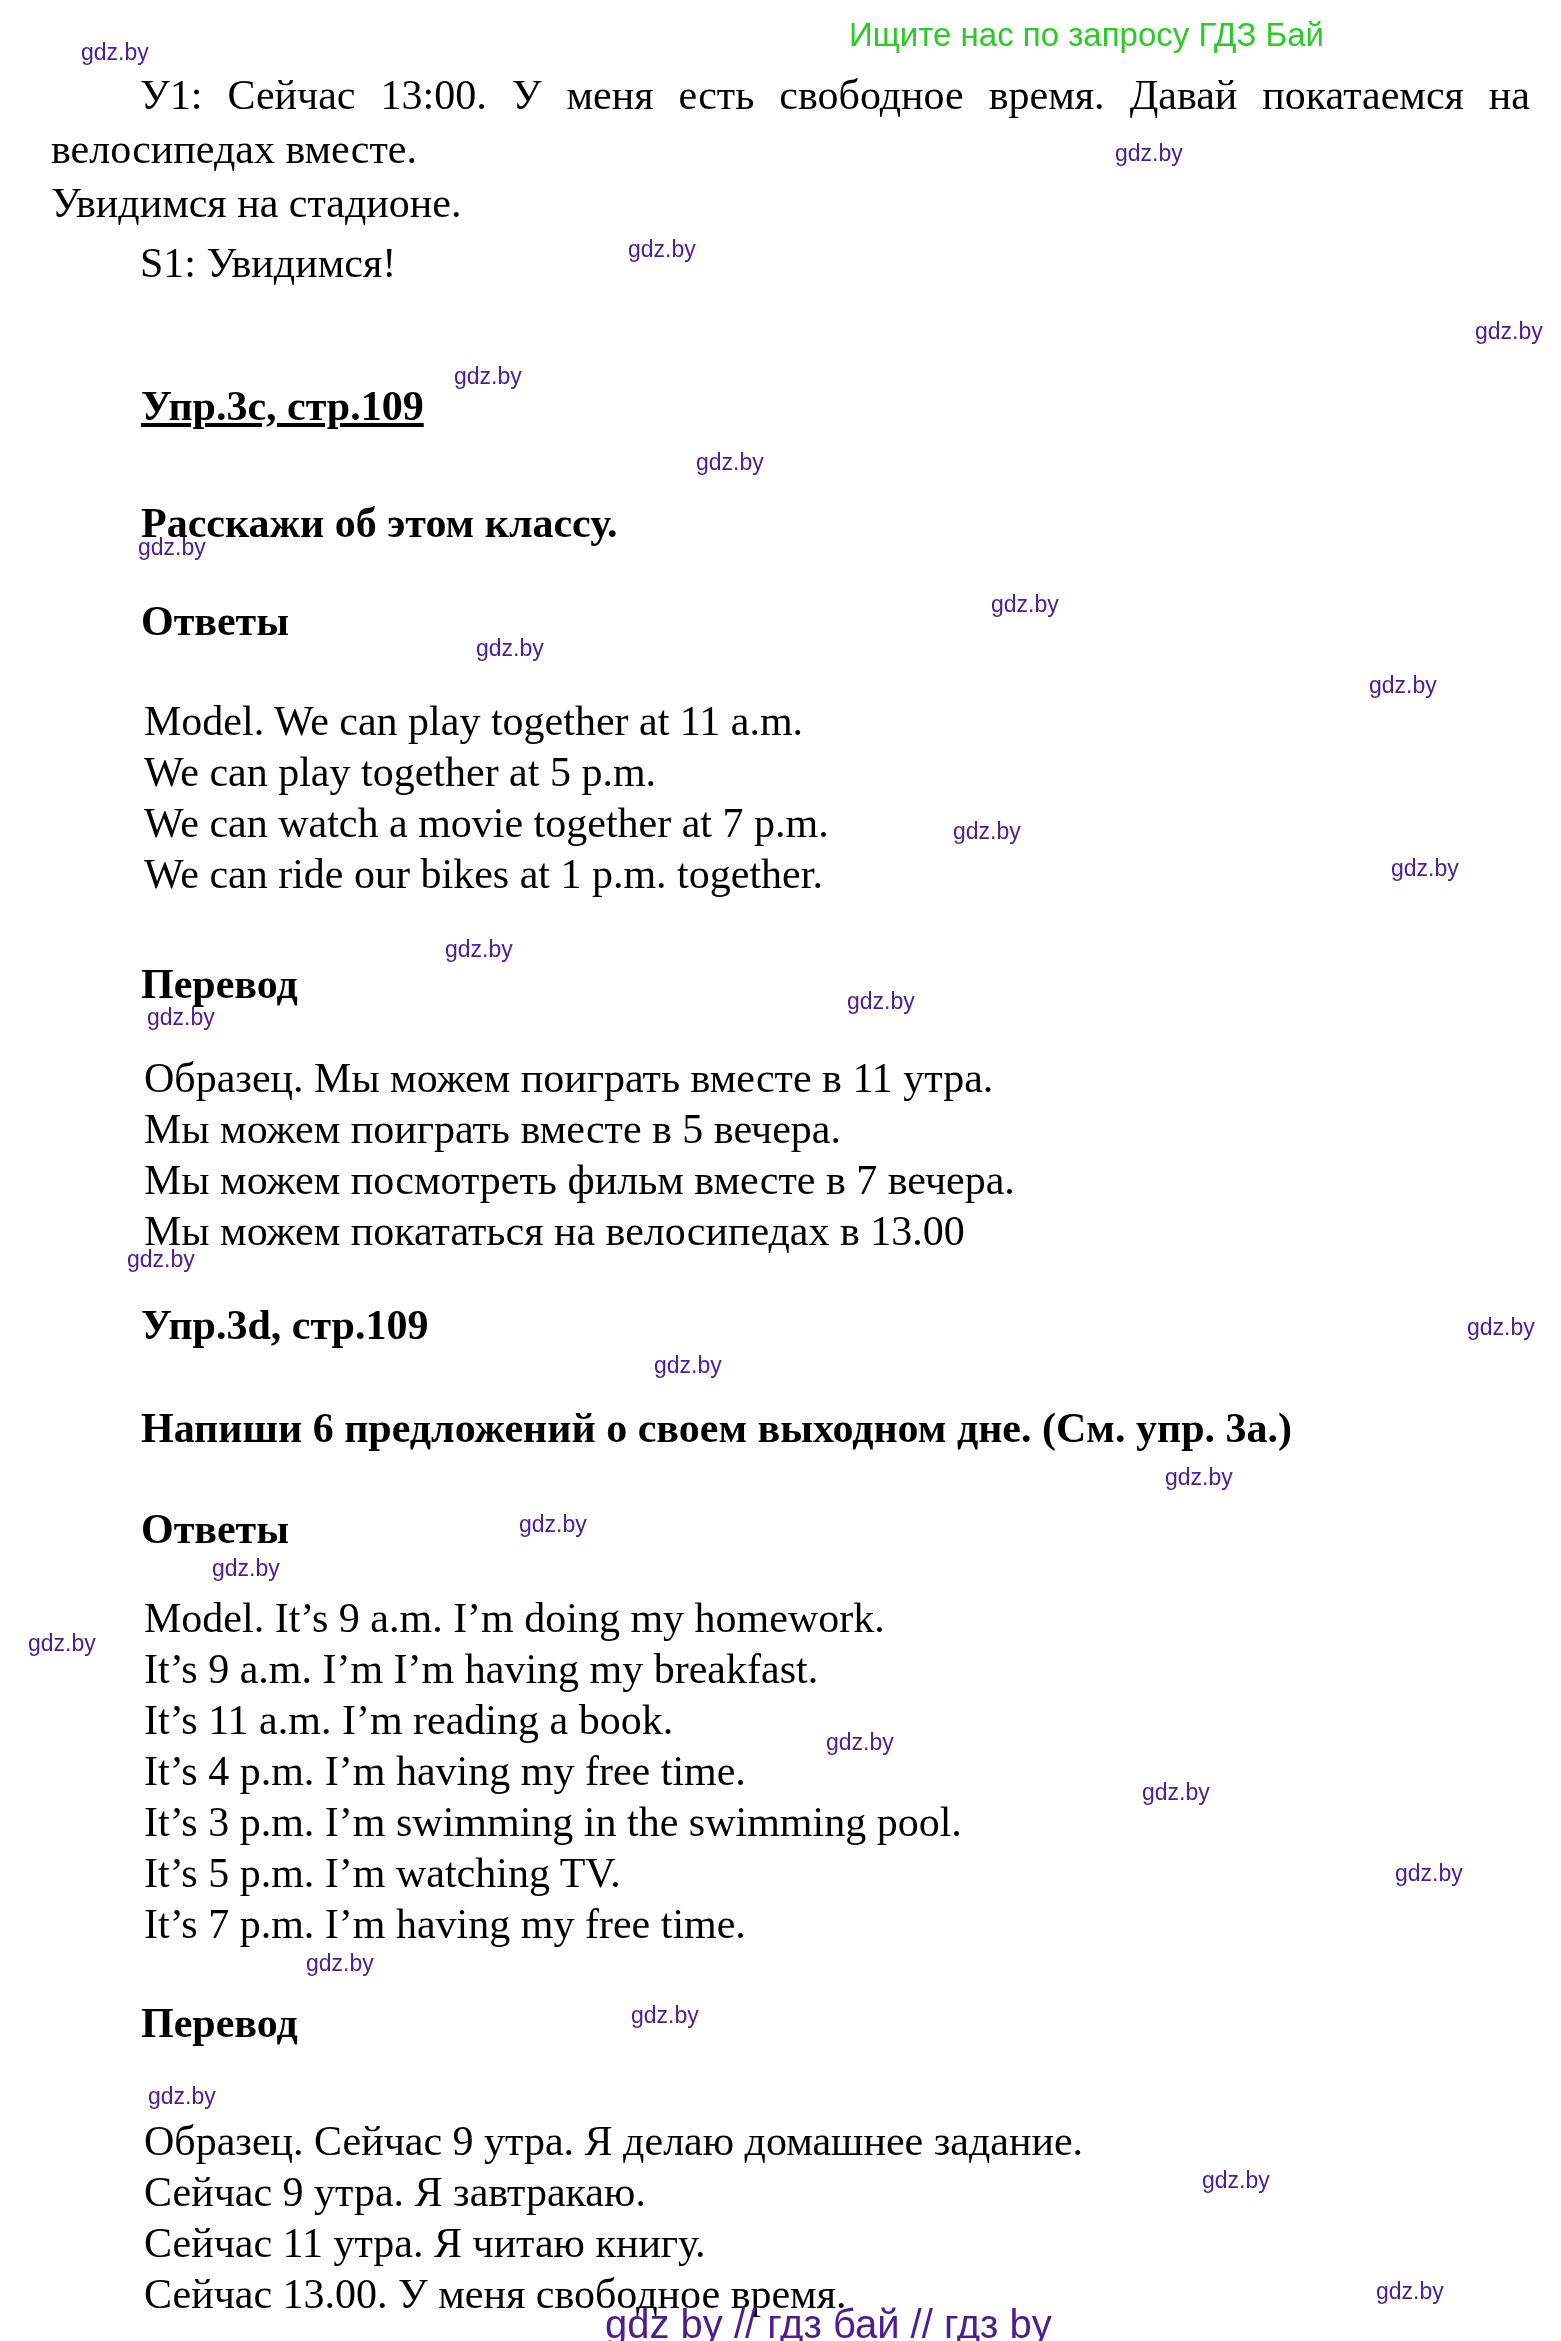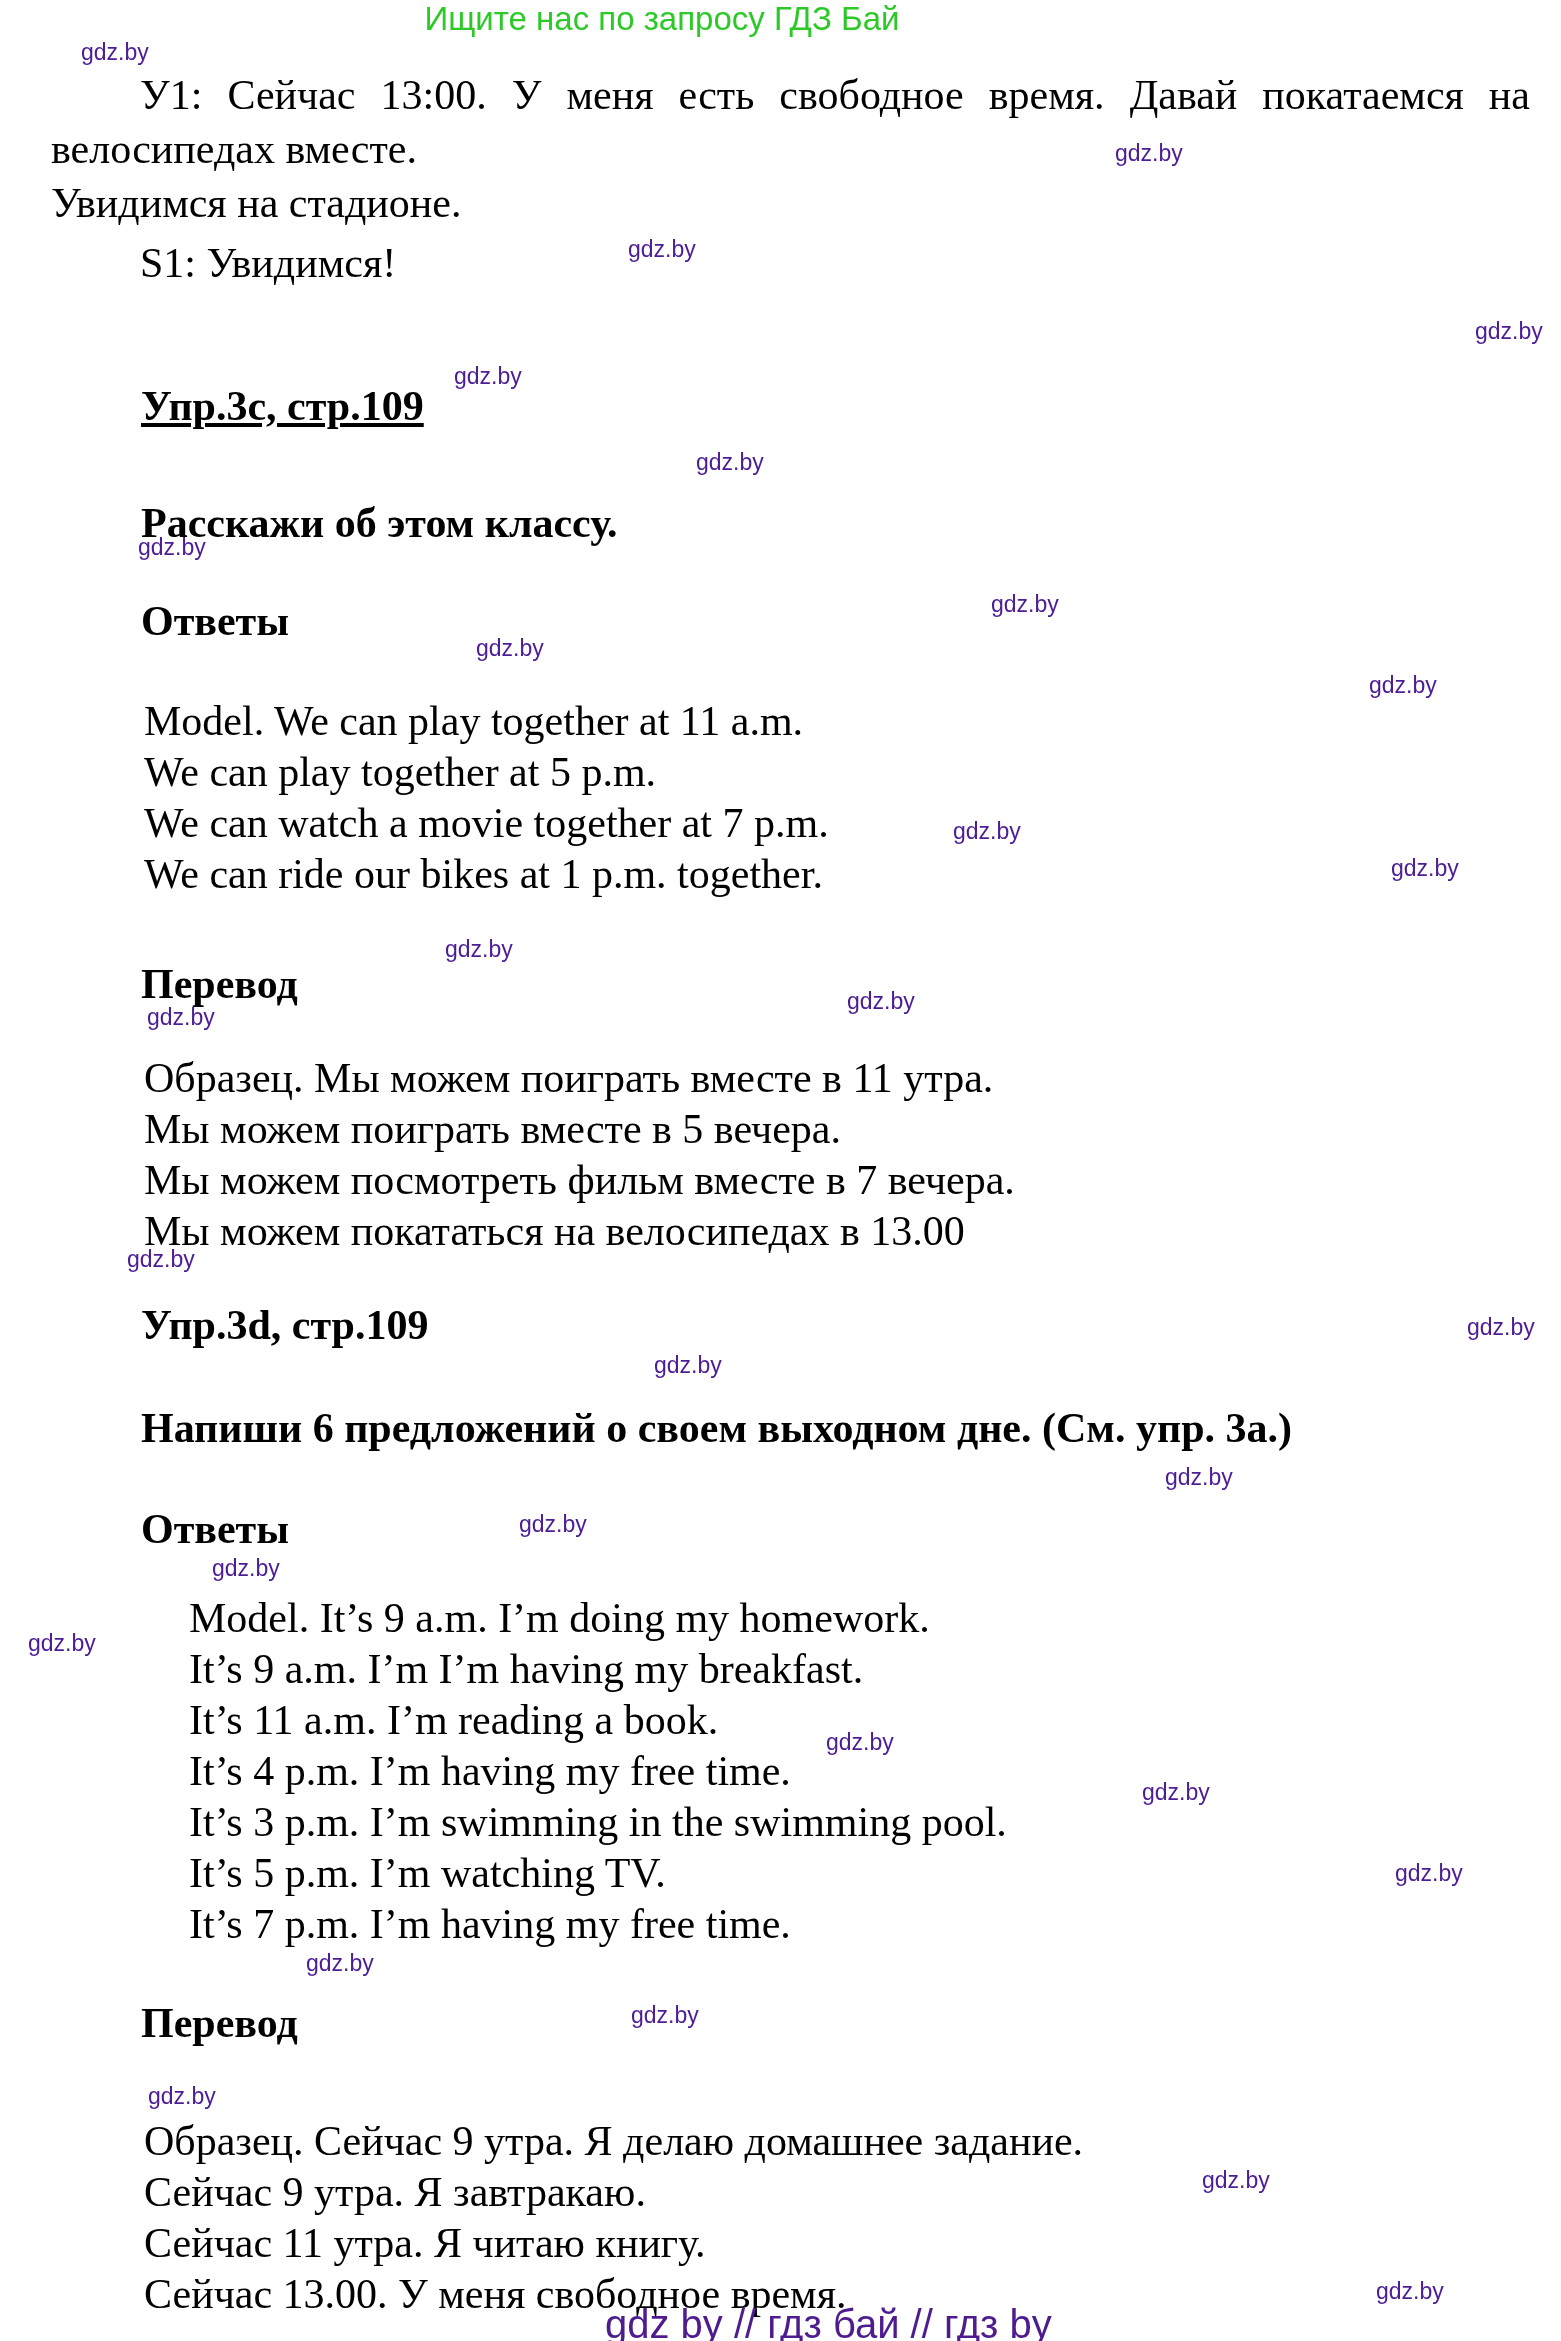--- a/index.html
+++ b/index.html
@@ -1,21 +1,21 @@
 <!DOCTYPE html>
 <html style="font-size:12px"><head>
 <meta charset="utf-8">
 <style>
   html,body{margin:0;padding:0;}
   body{
     width:1562px;height:2342px;position:relative;background:#ffffff;
     font-family:"Liberation Serif", serif;color:#000;overflow:hidden;
   }
   .promo{
-    position:absolute;top:0;left:0;width:1324px;text-align:center;
+    position:absolute;top:16px;left:0;width:1324px;text-align:right;
     font-family:"Liberation Sans", sans-serif;font-size:33px;font-weight:500;
     color:#2dc928;letter-spacing:0px;
   }
   .dialogue{position:absolute;left:51px;top:68px;width:1479px;font-size:42px;}
   .dialogue .line{line-height:54px;}
   .dialogue .indent{text-indent:89px;}
   .dialogue .stretch{text-align:justify;text-align-last:justify;}
   .dialogue .pgap{margin-top:6px;}
   .h{position:absolute;left:141px;font-size:42px;font-weight:bold;white-space:nowrap;}
   .h-ex3c{top:382px;text-decoration:underline;}
@@ -23,21 +23,21 @@
   .h-answers1{top:597px;}
   .h-perevod1{top:960px;}
   .h-ex3d{top:1301px;}
   .h-task3d{top:1404px;}
   .h-answers2{top:1505px;}
   .h-perevod2{top:1999px;}
   .list{position:absolute;left:144px;font-size:42px;white-space:nowrap;}
   .list .line{line-height:51px;}
   .list-en1{top:696px;}
   .list-ru1{top:1053px;}
-  .list-en2{top:1593px;margin-left:45px;}
+  .list-en2{top:1593px;}
   .list-ru2{top:2116px;}
   .wm{
     position:absolute;font-family:"Liberation Sans", sans-serif;
     font-size:23px;color:#4c1d95;white-space:nowrap;
   }
   .footer{
     position:absolute;top:2302px;left:605px;white-space:nowrap;
     font-family:"Liberation Sans", sans-serif;font-size:40px;color:#4e1c8e;
   }
 </style>

